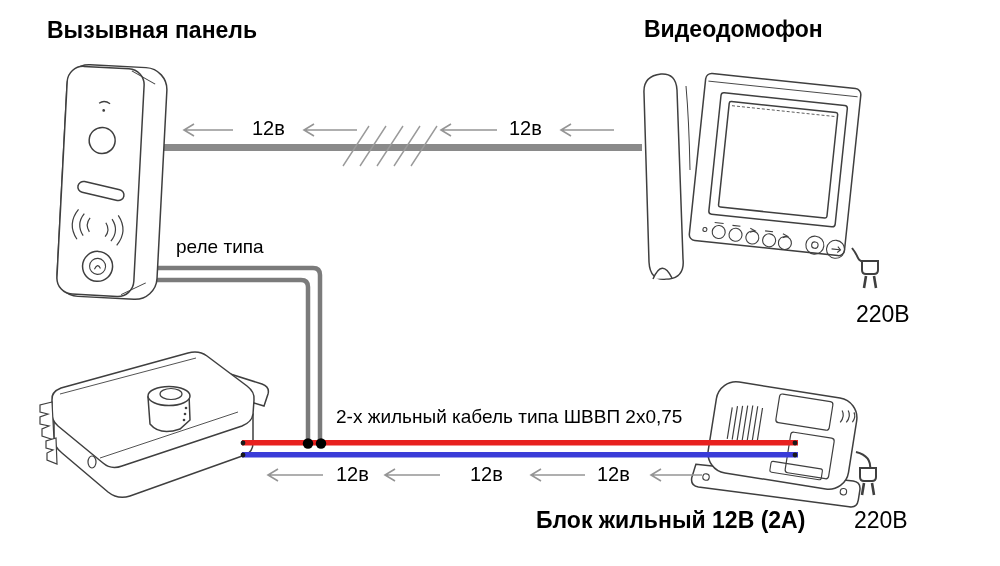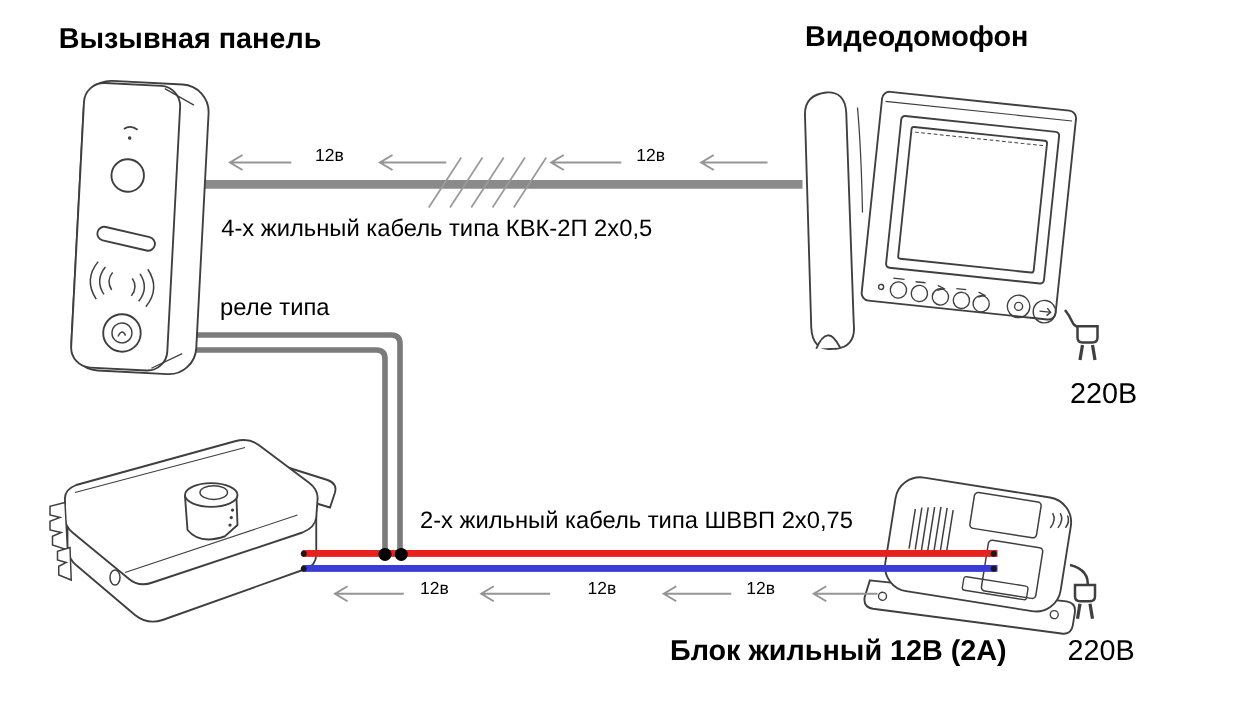--- a/index.html
+++ b/index.html
@@ -4,21 +4,21 @@
 <style>
   html,body{margin:0;padding:0;background:#fff;}
   .canvas{
     position:relative;width:1000px;height:566px;background:#ffffff;overflow:hidden;
     font-family:"Liberation Sans", sans-serif;
   }
   .lbl{position:absolute;color:#000;white-space:nowrap;line-height:1.1;}
   .heading{font-weight:bold;font-size:23px;}
   .mains{font-weight:normal;font-size:23px;}
   .sublabel{font-size:19px;}
-  .v{font-size:14px;}
+  .v{font-size:20px;}
   svg{position:absolute;left:0;top:0;}
 </style>
 </head>
 <body>
 
 <div class="canvas">
 
   <svg width="1000" height="566" viewBox="0 0 1000 566">
 
     <rect x="158" y="144" width="484" height="7" fill="#8a8a8a"></rect>
@@ -171,21 +171,20 @@
 
   <div class="lbl heading" style="left:644px;top:17px">Видеодомофон</div>
 
   <div class="lbl mains" style="left:856px;top:302px">220В</div>
 
 
   <div class="lbl heading" style="left:536px;top:508px">Блок жильный 12В (2А)</div>
 
   <div class="lbl mains" style="left:854px;top:508px">220В</div>
 
-  <div class="lbl sublabel" style="left:177px;top:174px">4-х жильный кабель типа КВК-2П 2х0,5</div>
 
   <div class="lbl sublabel" style="left:176px;top:237px">реле типа</div>
 
   <div class="lbl sublabel" style="left:336px;top:407px">2-х жильный кабель типа ШВВП 2х0,75</div>
 
   <div class="lbl v" style="left:252px;top:117px">12в</div>
   <div class="lbl v" style="left:509px;top:117px">12в</div>
 
   <div class="lbl v" style="left:336px;top:463px">12в</div>
   <div class="lbl v" style="left:470px;top:463px">12в</div>

